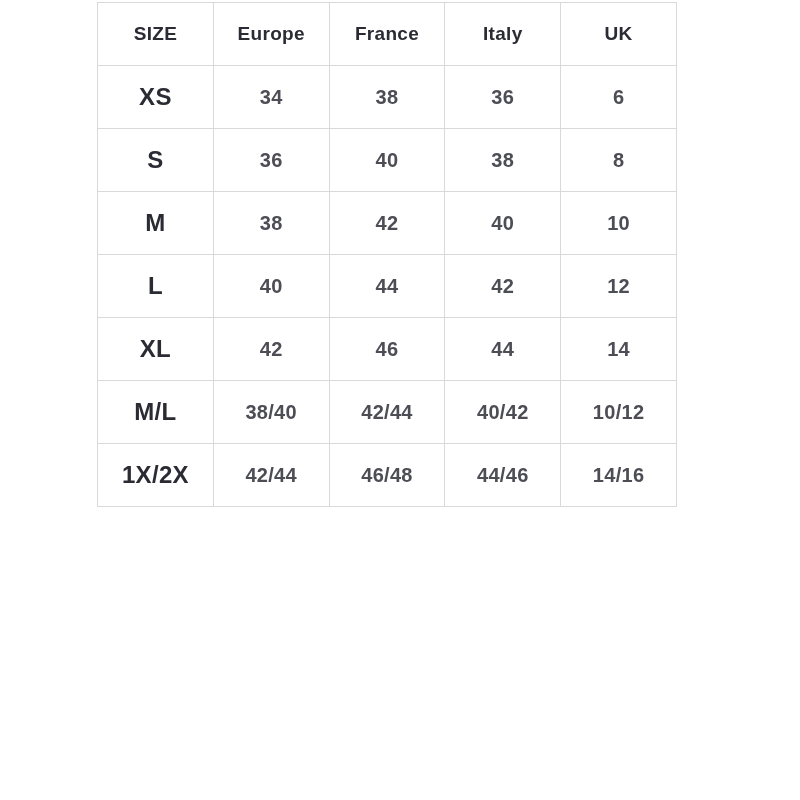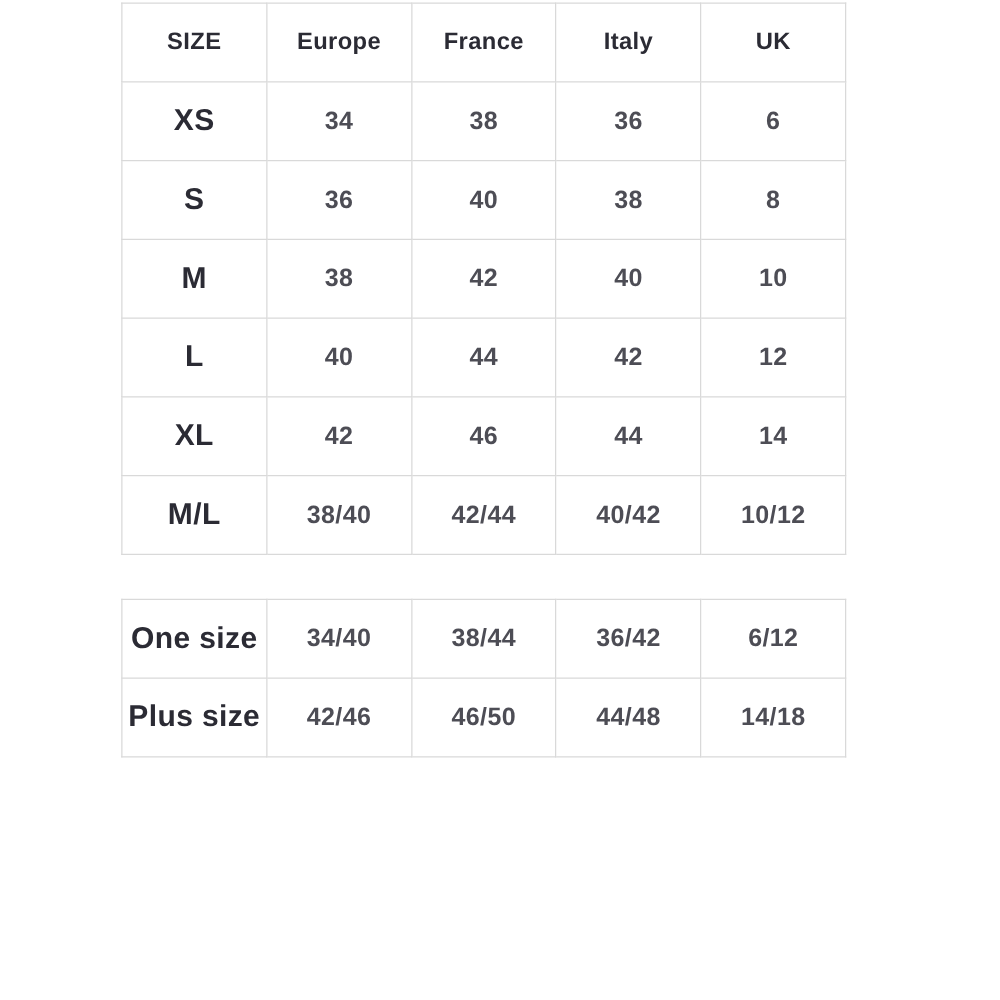--- a/index.html
+++ b/index.html
@@ -112,38 +112,27 @@
             <td class="value-cell">44</td>
             <td class="value-cell">14</td>
           </tr>
           <tr>
             <td class="label-cell">M/L</td>
             <td class="value-cell">38/40</td>
             <td class="value-cell">42/44</td>
             <td class="value-cell">40/42</td>
             <td class="value-cell">10/12</td>
           </tr>
+          <tr>
+            <td class="label-cell">1X/2X</td>
+            <td class="value-cell">42/44</td>
+            <td class="value-cell">46/48</td>
+            <td class="value-cell">44/46</td>
+            <td class="value-cell">14/16</td>
+          </tr>
         </tbody>
     </table>
 
     <div class="table-gap"></div>
 
-    <table>
-      <tbody>
-          <tr>
-            <td class="label-cell">One size</td>
-            <td class="value-cell">34/40</td>
-            <td class="value-cell">38/44</td>
-            <td class="value-cell">36/42</td>
-            <td class="value-cell">6/12</td>
-          </tr>
-          <tr>
-            <td class="label-cell">Plus size</td>
-            <td class="value-cell">42/46</td>
-            <td class="value-cell">46/50</td>
-            <td class="value-cell">44/48</td>
-            <td class="value-cell">14/18</td>
-          </tr>
-        </tbody>
-    </table>
 
   </div>
 </div>
 
 </body></html>

